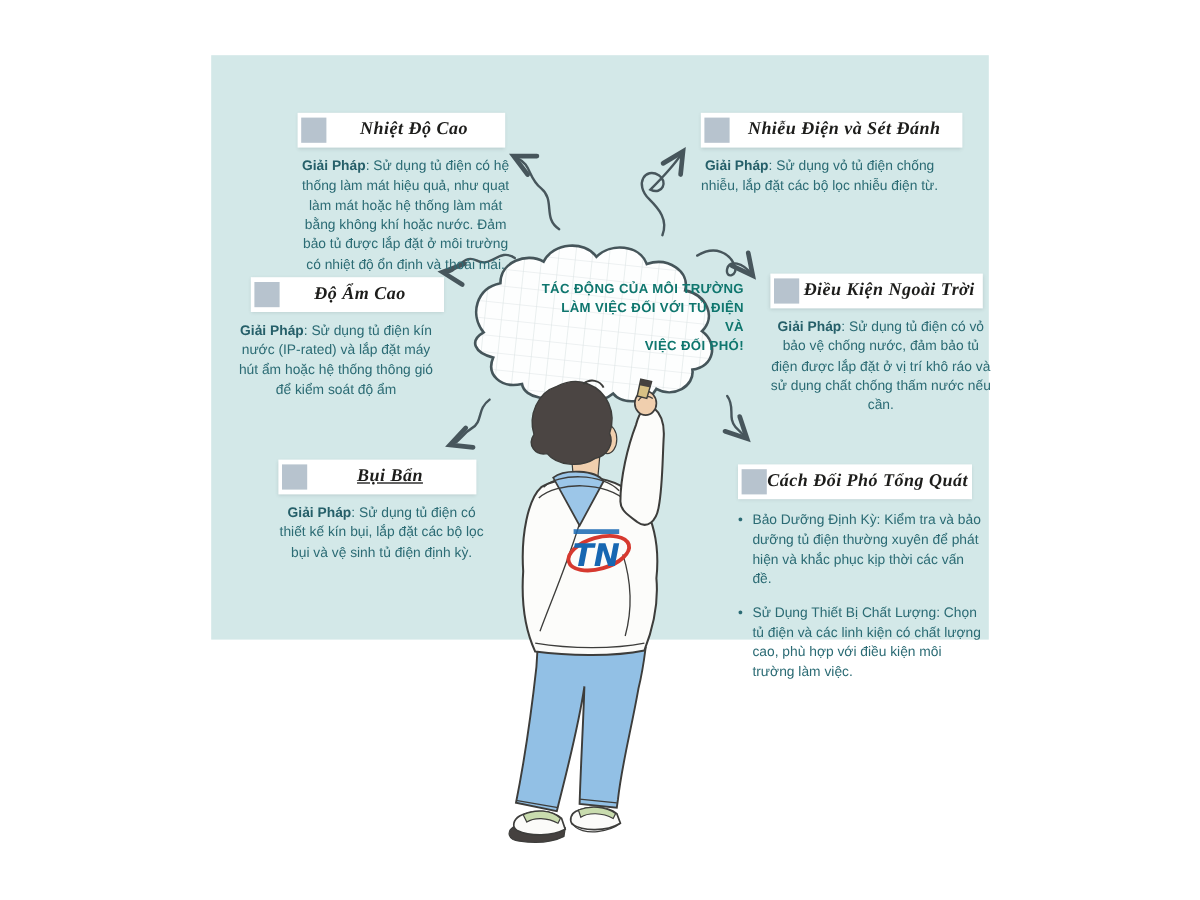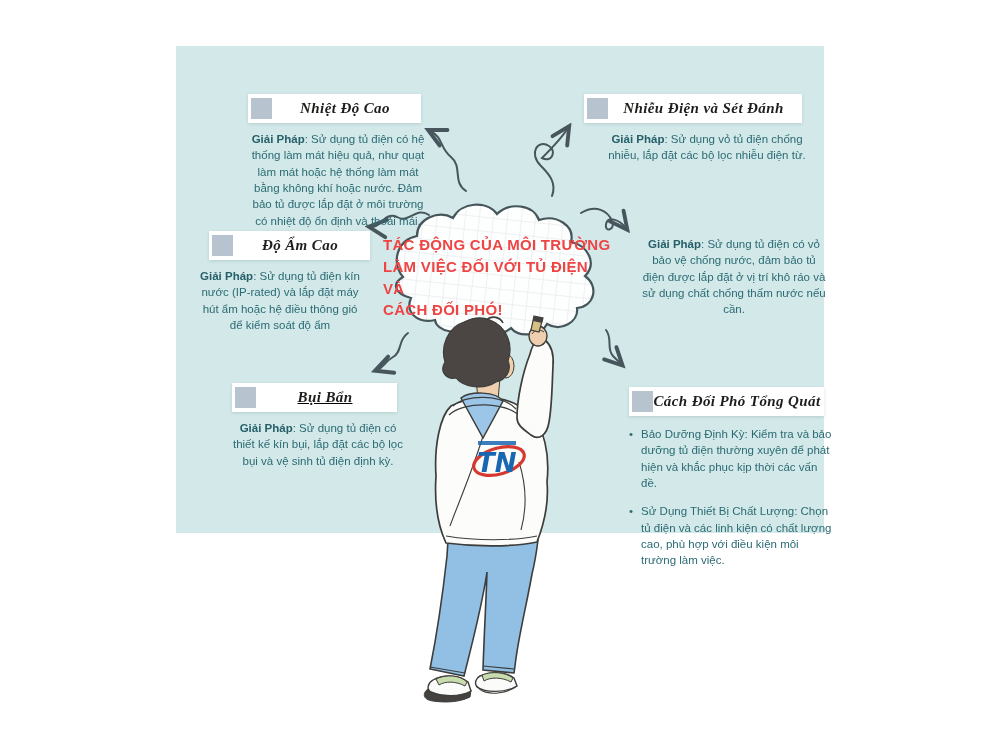--- a/index.html
+++ b/index.html
@@ -27,31 +27,31 @@
   }
   .topic-body{
     margin:8px 0 0 0;font-size:11.5px;line-height:1.42;color:#2b6b74;text-align:center;
   }
   .topic-body b{font-weight:bold;color:#255f69;}
   .bullets{margin-top:10px;font-size:11.5px;line-height:1.42;color:#2b6b74;}
   .bullet{display:flex;gap:8px;margin-bottom:12px;}
   .bullet-dot{flex:0 0 auto;}
 
   .t1{left:248px;top:94px;width:180px;} .t1 .topic-header{width:167px;}
-  .t2{left:584px;top:94px;width:218px;} .t2 .topic-body{width:198px;margin-left:24px;}
+  .t2{left:584px;top:94px;width:218px;} .t2 .topic-body{width:198px;}
   .t3{left:196px;top:231px;width:168px;} .t3 .topic-header{width:155px;margin-left:13px;}
   .t4{left:642px;top:228px;width:184px;} .t4 .topic-header{width:171px;}
   .t5{left:232px;top:383px;width:172px;} .t5 .topic-header{width:159px;text-decoration:underline;}
-  .t6{left:629px;top:387px;width:205px;} .t6 .topic-header{width:189px;}
+  .t6{left:615px;top:387px;width:205px;} .t6 .topic-header{width:189px;}
 
   
   .cloud-wrap{position:absolute;left:383px;top:192px;width:237px;height:152px;}
   .cloud-text{
-    position:absolute;left:0;top:42px;width:100%;text-align:left;
-    font-weight:bold;font-size:15px;line-height:1.45;color:#ef4444;
+    position:absolute;left:0;top:42px;width:100%;text-align:right;
+    font-weight:bold;font-size:11px;line-height:1.45;color:#0f766e;
     letter-spacing:.3px;
   }
   .person-wrap{position:absolute;left:420px;top:314px;width:150px;height:392px;text-decoration:underline;}
 </style>
 </head>
 <body>
 
 <div class="canvas">
 
   <div class="panel"></div>
@@ -86,24 +86,28 @@
       <div class="topic-title">Nhiễu Điện và Sét Đánh</div>
     </div>
     <p class="topic-body"><b>Giải Pháp</b><span>: Sử dụng vỏ tủ điện chống nhiễu, lắp đặt các bộ lọc nhiễu điện từ.</span></p>
   </div>
 
   <div class="topic t3">
     <div class="topic-header">
       <div class="topic-icon"></div>
       <div class="topic-title">Độ Ẩm Cao</div>
     </div>
-    <p class="topic-body"><b>Giải Pháp</b><span>: Sử dụng tủ điện kín nước (IP-rated) và lắp đặt máy hút ẩm hoặc hệ điều thông gió để kiểm soát độ ẩm</span></p>
+    <p class="topic-body"><b>Giải Pháp</b><span>: Sử dụng tủ điện kín nước (IP-rated) và lắp đặt máy hút ẩm hoặc hệ thống thông gió để kiểm soát độ ẩm</span></p>
   </div>
 
   <div class="topic t4">
+    <div class="topic-header">
+      <div class="topic-icon"></div>
+      <div class="topic-title">Điều Kiện Ngoài Trời</div>
+    </div>
     <p class="topic-body"><b>Giải Pháp</b><span>: Sử dụng tủ điện có vỏ bảo vệ chống nước, đảm bảo tủ điện được lắp đặt ở vị trí khô ráo và sử dụng chất chống thấm nước nếu cần.</span></p>
   </div>
 
   <div class="topic t5">
     <div class="topic-header">
       <div class="topic-icon"></div>
       <div class="topic-title">Bụi Bẩn</div>
     </div>
     <p class="topic-body"><b>Giải Pháp</b><span>: Sử dụng tủ điện có thiết kế kín bụi, lắp đặt các bộ lọc bụi và vệ sinh tủ điện định kỳ.</span></p>
   </div>
@@ -132,21 +136,21 @@
           <path d="M 14 0 L 0 0 0 14" fill="none" stroke="#dde4e5" stroke-width="1"></path>
         </pattern>
       </defs>
       <path id="cloudPath" d="M20 85 C8 70 14 48 34 44 C34 26 56 18 70 26 C78 10 104 8 114 22 C126 10 150 12 156 28 C174 22 192 34 188 50 C206 54 214 72 202 84 C216 94 212 114 194 116 C196 130 178 140 164 132 C158 144 136 146 128 136 C116 146 94 146 88 134 C76 144 54 140 52 128 C34 132 22 120 28 106 C12 102 8 92 20 85 Z" fill="#fdfefe"></path>
       <path d="M20 85 C8 70 14 48 34 44 C34 26 56 18 70 26 C78 10 104 8 114 22 C126 10 150 12 156 28 C174 22 192 34 188 50 C206 54 214 72 202 84 C216 94 212 114 194 116 C196 130 178 140 164 132 C158 144 136 146 128 136 C116 146 94 146 88 134 C76 144 54 140 52 128 C34 132 22 120 28 106 C12 102 8 92 20 85 Z" fill="url(#grid)" stroke="#45555a" stroke-width="2.2"></path>
     </svg>
     <div class="cloud-text">
       <div>TÁC ĐỘNG CỦA MÔI TRƯỜNG</div>
       <div>LÀM VIỆC ĐỐI VỚI TỦ ĐIỆN</div>
       <div>VÀ</div>
-      <div>CÁCH ĐỐI PHÓ!</div>
+      <div>VIỆC ĐỐI PHÓ!</div>
     </div>
   </div>
 
   <div class="person-wrap">
     <svg width="150" height="392" viewBox="0 0 150 392">
 
       <g>
         <path d="M8 375 C2 379 3 386 13 387 C26 389 40 388 50 383 L51 376 C38 383 20 384 11 377 Z" fill="#45413f" stroke="#3d3d3b" stroke-width="1"></path>
         <path d="M13 366 C24 360 40 361 48 368 L51 377 C40 383 22 383 11 378 C6 375 8 369 13 366 Z" fill="#fbfbf9" stroke="#3d3d3b" stroke-width="1.4"></path>
         <path d="M16 365 C26 360 40 361 47 368 L45 372 C36 367 25 367 19 371 Z" fill="#c9dcae" stroke="#3d3d3b" stroke-width="1"></path>

